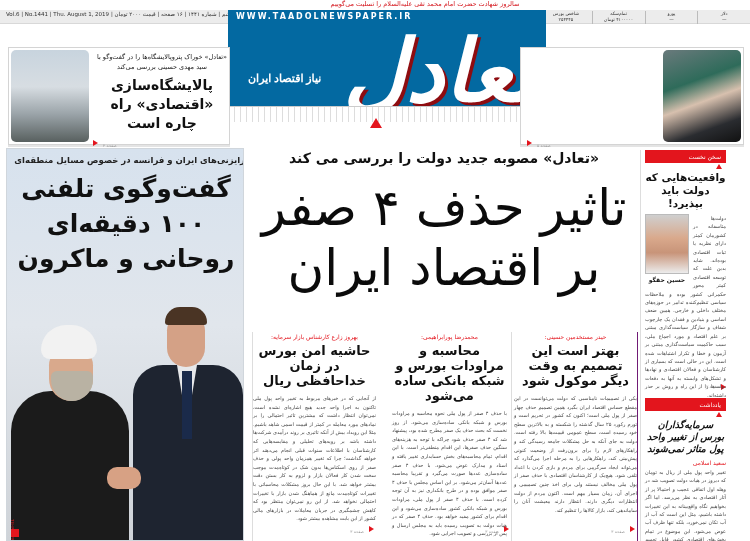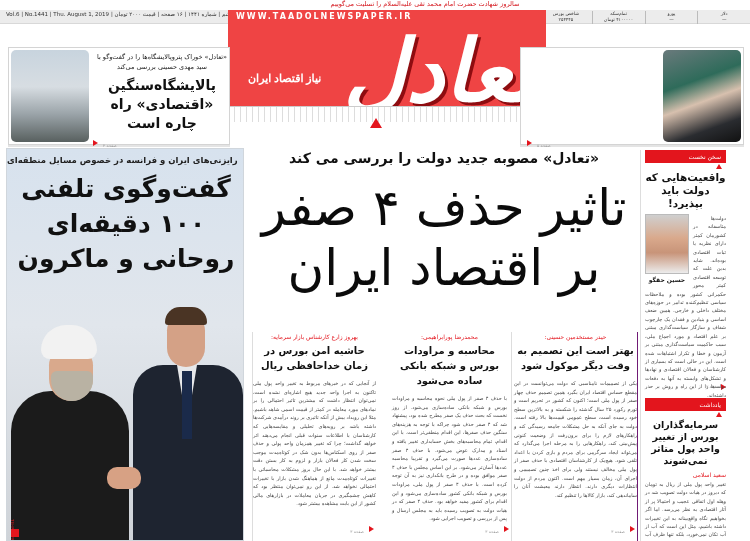--- a/index.html
+++ b/index.html
@@ -9,21 +9,21 @@
 
   
   .top-strip { left: 0; top: 10px; width: 750px; height: 14px; background: #ececec; border-bottom: 1px solid #d8d8d8; }
   .issue-line { left: 6px; top: 11px; width: 300px; font-size: 5.5px; color: #333; white-space: nowrap; overflow: hidden; }
   .slogan { left: 300px; top: 0; width: 250px; font-size: 6.5px; color: #d4151c; text-align: center; direction: rtl; }
   .meta-cells { left: 540px; top: 11px; width: 210px; height: 13px; display: flex; flex-direction: row-reverse; }
   .meta-cell { flex: 1; border-left: 1px solid #bbb; font-size: 4.5px; color: #333; text-align: center; line-height: 6px; direction: rtl; }
   .meta-cell:last-child { border-left: none; }
 
   
-  .masthead { left: 228px; top: 10px; width: 318px; height: 112px; background: #ef4444; overflow: hidden; }
+  .masthead { left: 228px; top: 10px; width: 318px; height: 112px; background: #0369a1; overflow: hidden; }
   .site-url { left: 8px; top: 2px; font-size: 8px; color: #fff; letter-spacing: 2px; font-weight: bold; }
   .logo-text { right: 10px; top: 6px; font-size: 86px; font-weight: bold; color: #fff; font-family: "DejaVu Serif", serif; font-style: italic; direction: rtl; line-height: 110px; letter-spacing: -4px; text-shadow: 3px 3px 0 #8e0c10; }
   .tagline { left: 20px; top: 62px; font-size: 11px; color: #fff; font-weight: bold; direction: rtl; font-family: Liberation Serif, serif; }
   .ruler { left: 0; top: 96px; width: 318px; height: 16px; background: repeating-linear-gradient(90deg, #ddd 0 1px, #fff 1px 6px); border-top: 1px solid #ccc; }
   .ruler-arrow { left: 370px; top: 118px; width: 0; height: 0; border-left: 6px solid transparent; border-right: 6px solid transparent; border-bottom: 10px solid #e3151d; }
 
   
   .promo { background: #fff; border: 1px solid #d4d4d4; box-shadow: 0 2px 0 #e4e4e4; margin-top: 19px; }
   .promo-left { left: 8px; top: 28px; width: 222px; height: 98px; }
   .promo-right { left: 520px; top: 28px; width: 224px; height: 98px; }
@@ -33,21 +33,21 @@
   .promo-text { top: 4px; width: 138px; text-align: center; direction: rtl; }
   .promo-left .promo-text { left: 84px; }
   .promo-right .promo-text { left: 2px; }
   .promo-kicker { font-size: 6.5px; color: #222; line-height: 10px; }
   .promo-title { font-size: 14px; font-weight: bold; line-height: 19px; margin-top: 4px; color: #111; }
   .more-link { font-size: 4px; color: #999; direction: rtl; }
   .more-arrow { display: inline-block; width: 0; height: 0; border-top: 3px solid transparent; border-bottom: 3px solid transparent; border-left: 5px solid #e3151d; vertical-align: middle; }
 
   
   .photo-story { left: 6px; top: 148px; width: 238px; height: 393px; background: linear-gradient(180deg, #d7e2ee 0%, #e1e6ec 45%, #cfd3d8 100%); border: 1px solid #d0d6dc; overflow: hidden; }
-  .photo-kicker { left: 0; top: 6px; width: 238px; text-align: left; font-size: 8.5px; font-weight: bold; color: #222; direction: rtl; }
+  .photo-kicker { left: 0; top: 6px; width: 238px; text-align: right; font-size: 8.5px; font-weight: bold; color: #222; direction: rtl; }
   .photo-title { left: 0; top: 22px; width: 238px; text-align: center; font-size: 25px; font-weight: bold; line-height: 35px; direction: rtl; color: #111; }
   .person-rouhani { left: 4px; top: 170px; width: 112px; height: 223px; }
   .rouhani-turban { left: 30px; top: 6px; width: 56px; height: 34px; background: #f2f2f2; border-radius: 28px 28px 10px 10px; }
   .rouhani-face { left: 38px; top: 28px; width: 44px; height: 54px; background: #d9a98c; border-radius: 20px 20px 24px 24px; }
   .rouhani-beard { left: 40px; top: 52px; width: 42px; height: 30px; background: #b9b2a3; border-radius: 6px 6px 22px 22px; }
   .rouhani-robe { left: 0; top: 72px; width: 118px; height: 160px; background: #1b1b1b; border-radius: 40px 40px 0 0; }
   .person-macron { left: 118px; top: 158px; width: 120px; height: 235px; }
   .macron-hair { left: 40px; top: 0; width: 42px; height: 18px; background: #4a3424; border-radius: 20px 20px 4px 4px; }
   .macron-face { left: 42px; top: 8px; width: 38px; height: 52px; background: #d4a186; border-radius: 16px 16px 20px 20px; }
   .macron-suit { left: 8px; top: 58px; width: 110px; height: 180px; background: #1e2430; border-radius: 30px 30px 0 0; }
@@ -62,36 +62,36 @@
   .main-title { left: 252px; top: 178px; width: 384px; text-align: center; font-size: 50px; font-weight: normal; line-height: 60px; direction: rtl; color: #0b0b0b; letter-spacing: -1px; }
 
   
   .sub-col { top: 332px; width: 124px; height: 209px; direction: rtl; }
   .sub-col-1 { left: 514px; }
   .sub-col-2 { left: 388px; border-left: 1px solid #ddd; padding-left: 4px; }
   .sub-col-3 { left: 252px; border-left: 1px solid #ddd; }
   .sub-col-2 { border-left: none; border-right: 1px solid #ddd; padding-right: 4px; }
   .sub-col-1 { border-right: 1px solid #701a75; }
   .sub-source { font-size: 6px; color: #e3151d; text-align: center; line-height: 9px; }
-  .sub-title { font-size: 10px; font-weight: bold; text-align: center; line-height: 15px; margin-top: 2px; color: #111; }
+  .sub-title { font-size: 13px; font-weight: bold; text-align: center; line-height: 15px; margin-top: 2px; color: #111; }
   .sub-body { font-size: 5px; color: #444; text-align: justify; line-height: 8.6px; margin-top: 6px; }
   .sub-more { position: absolute; bottom: 4px; right: 2px; }
 
   
   .right-col { left: 640px; top: 150px; width: 90px; height: 391px; border-left: 1px solid #ddd; direction: rtl; padding: 0 4px; }
   .section-bar { height: 13px; background: #e3151d; color: #fff; font-size: 6px; text-align: right; padding-right: 5px; line-height: 13px; }
   .section-arrow { width: 0; height: 0; border-left: 3px solid transparent; border-right: 3px solid transparent; border-bottom: 5px solid #e3151d; margin: 1px 4px 0 auto; }
   .editorial-title { font-size: 10.5px; font-weight: bold; text-align: center; line-height: 13px; margin-top: 2px; color: #111; }
   .editorial-wrap { position: relative; height: 168px; margin-top: 4px; }
   .author-photo { position: absolute; left: 0; top: 0; width: 44px; height: 60px; background: linear-gradient(180deg, #cfcfcf 0%, #d9a98c 40%, #c89479 65%, #ececec 100%); border: 1px solid #bbb; }
   .author-name { position: absolute; left: 0; top: 62px; width: 44px; text-align: center; font-size: 6px; font-weight: bold; color: #111; }
   .editorial-body { font-size: 5px; color: #444; text-align: justify; line-height: 8.4px; }
   .editorial-body .float-space { float: left; width: 48px; height: 72px; }
   .small-more { font-size: 4px; color: #999; margin-top: 2px; }
-  .note-title { font-size: 9.5px; font-weight: bold; text-align: center; line-height: 12px; margin-top: 2px; color: #111; }
+  .note-title { font-size: 9.5px; font-weight: bold; text-align: center; line-height: 12px; margin-top: 2px; color: #111; font-style: italic; }
   .note-author { font-size: 6px; color: #e3151d; margin-top: 4px; }
   .note-body { font-size: 5px; color: #444; text-align: justify; line-height: 8.4px; margin-top: 2px; }
 </style>
 </head>
 <body>
 
 <div class="abs top-strip"></div>
 <div class="abs issue-line">
   <span>Vol.6 | No.1441 | Thu. August 1, 2019</span>
   <span> | </span>
@@ -122,21 +122,21 @@
   <div class="abs logo-text">تعادل</div>
   <div class="abs tagline">نیاز اقتصاد ایران</div>
   <div class="abs ruler"></div>
 </div>
 <div class="abs ruler-arrow"></div>
 
 <div class="abs promo promo-left">
   <div class="abs promo-img"></div>
   <div class="abs promo-text">
     <div class="promo-kicker">«تعادل» خوراک پتروپالایشگاه‌ها را در گفت‌وگو با سید مهدی حسینی بررسی می‌کند</div>
-    <div class="promo-title">پالایشگاه‌سنگین «اقتصادی» راه چاره است</div>
+    <div class="promo-title">پالایشگاه‌سازی «اقتصادی» راه چاره است</div>
   </div>
   <div class="abs" style="left:84px;top:84px;">
     <span class="more-arrow"></span>
     <span class="more-link">صفحه ۲</span>
   </div>
 </div>
 
 <div class="abs promo promo-right">
   <div class="abs promo-img"></div>
   <div class="abs" style="left:6px;top:84px;">

